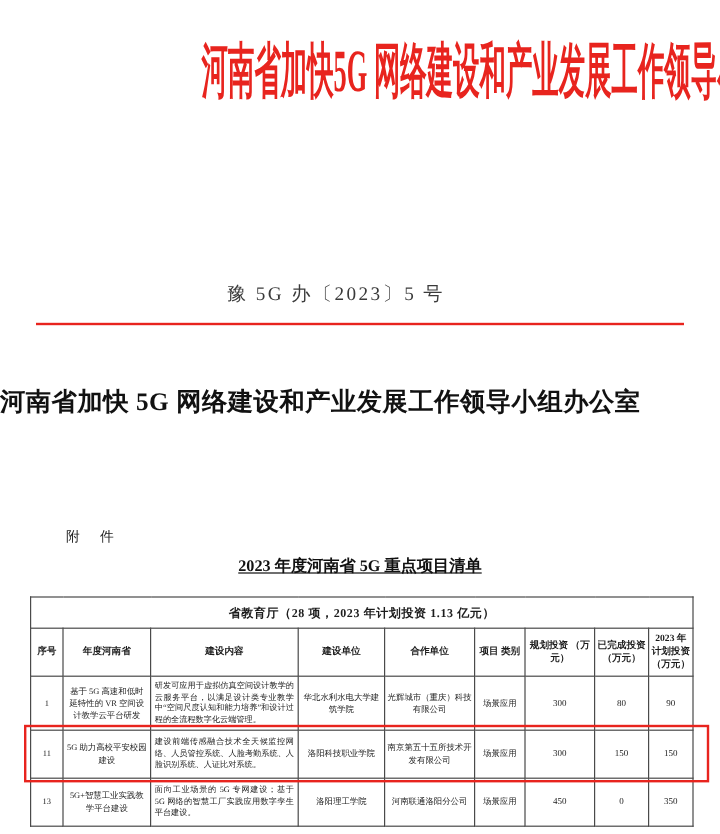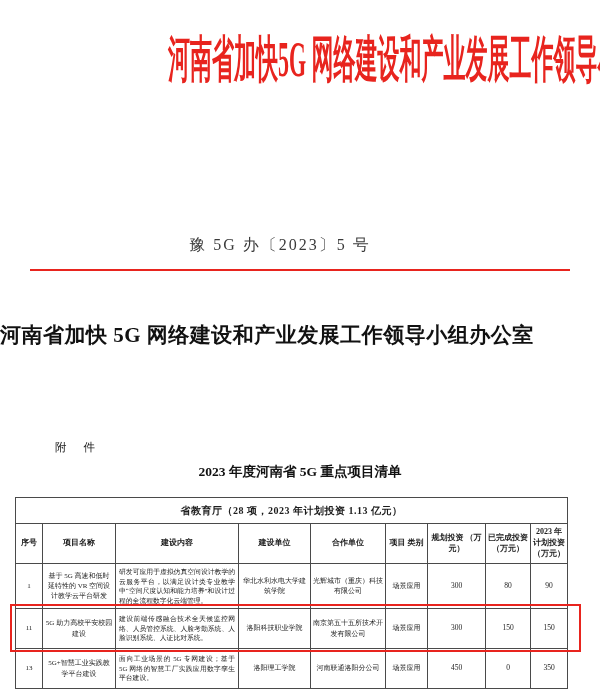--- a/index.html
+++ b/index.html
@@ -74,26 +74,27 @@
 
   .table-title {
     position: absolute;
     top: 463px;
     left: 0;
     width: 600px;
     text-align: center;
     font-size: 13.5px;
     font-weight: bold;
     color: #111;
+    text-decoration: underline;
   }
 
   .table-wrap {
     position: absolute;
     top: 497px;
-    left: 15px;
+    left: 25px;
     width: 552px;
   }
 
   table.project-table {
     border-collapse: collapse;
     width: 552px;
     table-layout: fixed;
     border: 1.5px solid #3d3d3d;
   }
   table.project-table th,
@@ -173,21 +174,21 @@
         <col style="width:58px">
         <col style="width:45px">
         <col style="width:37px">
       </colgroup>
       <thead>
         <tr>
           <th colspan="9" class="group-header">省教育厅（28 项，2023 年计划投资 1.13 亿元）</th>
         </tr>
         <tr class="col-headers" id="col-header-row">
             <th>序号</th>
-            <th>项目名称</th>
+            <th>年度河南省</th>
             <th>建设内容</th>
             <th>建设单位</th>
             <th>合作单位</th>
             <th>项目 类别</th>
             <th>规划投资 （万元）</th>
             <th>已完成投资 （万元）</th>
             <th>2023 年 计划投资 （万元）</th>
           </tr>
       </thead>
       <tbody id="table-body">

